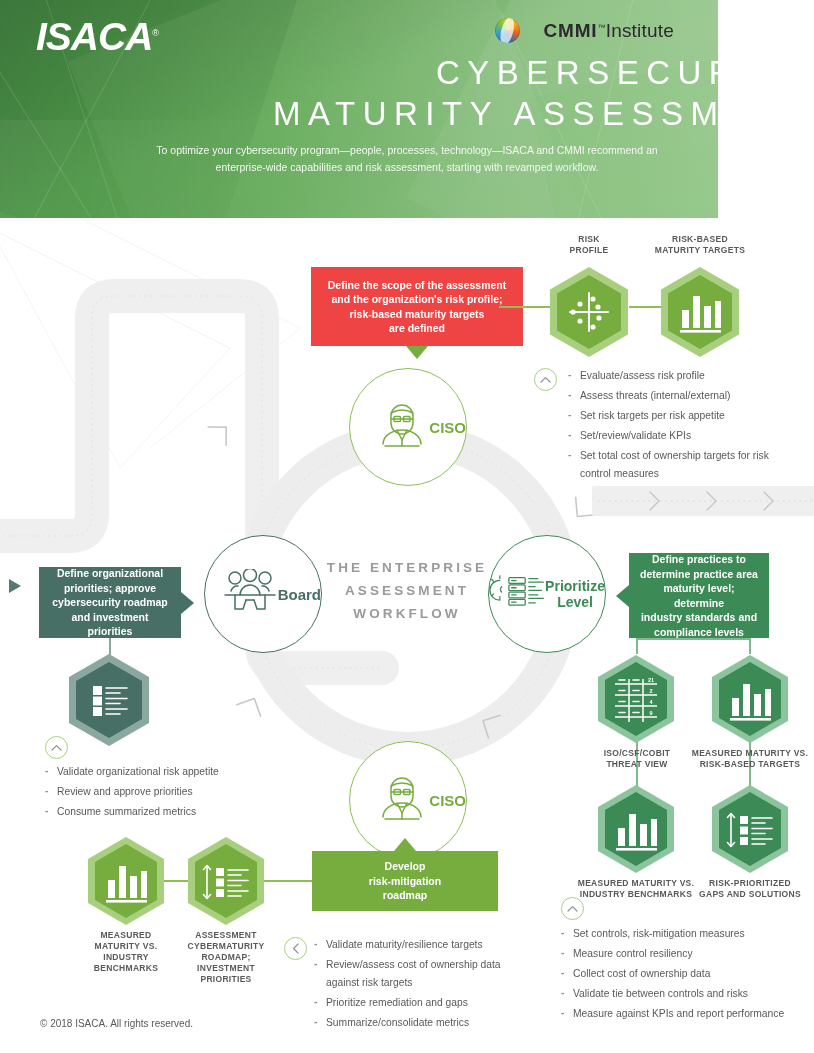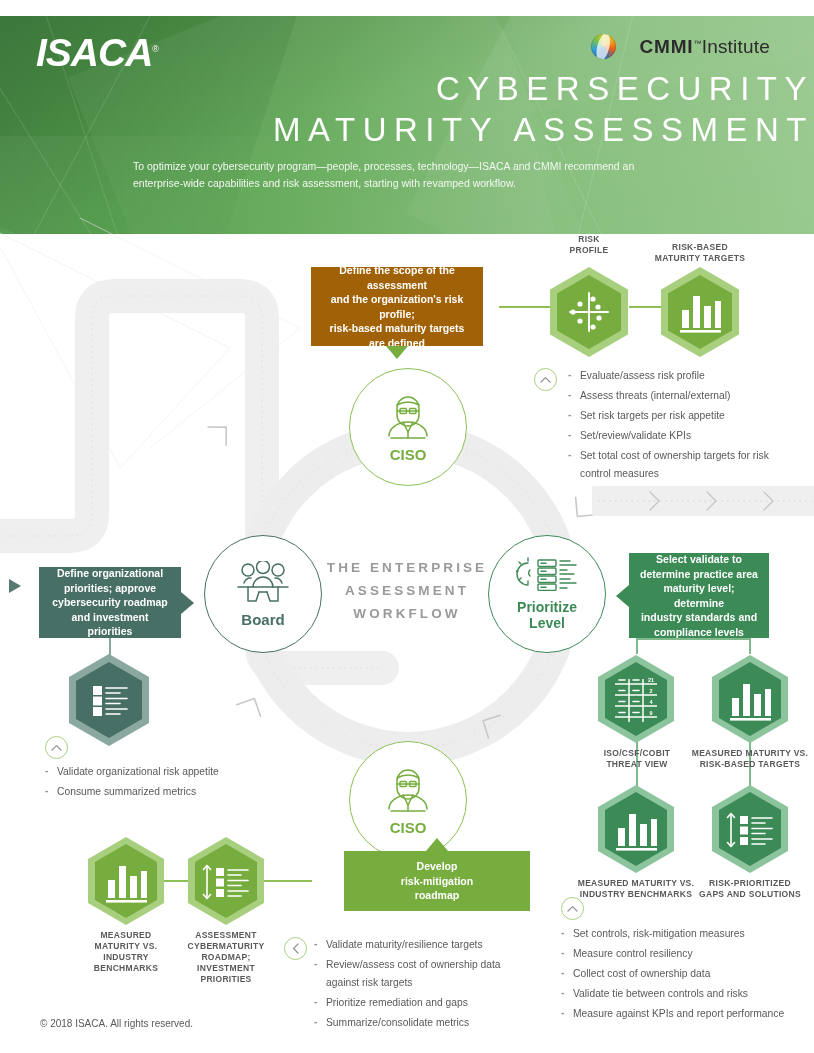--- a/index.html
+++ b/index.html
@@ -5,21 +5,21 @@
   * { box-sizing: border-box; margin:0; padding:0; }
   html,body { background:#ffffff; }
   body {
     width:814px; height:1053px; position:relative; overflow:hidden;
     font-family:"Liberation Sans", sans-serif;
     color:#58595b;
   }
 
   
   #header {
-    position:absolute; left:0; top:16px; width:814px; height:218px;
+    position:absolute; left:0; top:0; width:718px; height:218px;
     background:
       linear-gradient(118deg, rgba(255,255,255,.10) 0%, rgba(255,255,255,0) 38%),
       linear-gradient(160deg, rgba(0,0,0,.18) 0%, rgba(0,0,0,0) 45%),
       linear-gradient(105deg, #3f8a3a 0%, #4e9a45 18%, #69ad5e 42%, #86bd7c 68%, #9ac98f 100%);
     overflow:hidden;
     padding-left:47px;
   }
   .facet { position:absolute; pointer-events:none; }
   .f1 { left:-40px; top:-60px; width:300px; height:300px;
         background:linear-gradient(135deg, rgba(20,90,30,.30), rgba(20,90,30,0));
@@ -56,52 +56,52 @@
   #cmmi-text { font-size:19px; color:#2b2b2b; letter-spacing:.2px; white-space:nowrap; }
   #cmmi-text b { font-weight:bold; letter-spacing:.8px; }
   #cmmi-tm { font-size:8px; vertical-align:super; }
 
   #title {
     position:absolute; left:0; top:52px; width:814px; text-align:right;
     color:#ffffff; font-size:33px; letter-spacing:7.5px; line-height:41px;
     font-weight:300;
   }
   #subtitle {
-    position:absolute; left:133px; top:142px; width:548px; 
+    position:absolute; left:133px; top:142px; width:548px; text-align:center;
     color:#f2f8f0; font-size:10.5px; line-height:17px;
   }
 
   
   #bg-art { position:absolute; left:0; top:218px; width:814px; height:835px; }
 
   
   .callout { position:absolute; color:#ffffff; text-align:center;
              font-size:10.5px; line-height:14.5px; font-weight:bold;
              display:flex; align-items:center; justify-content:center; padding:6px 10px; }
   .callout .tip { position:absolute; width:0; height:0; }
 
-  #callout-scope { left:311px; top:267px; width:172px; height:79px; background:#a16207; }
+  #callout-scope { left:311px; top:267px; width:212px; height:79px; background:#ef4444; }
   #callout-scope .tip { left:50%; margin-left:-11px; bottom:-13px;
         border-left:11px solid transparent; border-right:11px solid transparent; border-top:13px solid #76ad3e; }
 
   #callout-board { left:39px; top:567px; width:142px; height:71px; background:#486f66; }
   #callout-board .tip { right:-13px; top:50%; margin-top:-11px;
         border-top:11px solid transparent; border-bottom:11px solid transparent; border-left:13px solid #486f66; }
 
   #callout-ops { left:629px; top:553px; width:140px; height:85px; background:#3c8a56; }
   #callout-ops .tip { left:-13px; top:50%; margin-top:-11px;
         border-top:11px solid transparent; border-bottom:11px solid transparent; border-right:13px solid #3c8a56; }
 
-  #callout-roadmap { left:312px; top:851px; width:186px; height:60px; background:#76ad3e;margin-left:32px; }
+  #callout-roadmap { left:312px; top:851px; width:186px; height:60px; background:#76ad3e; }
   #callout-roadmap .tip { left:50%; margin-left:-11px; top:-13px;
         border-left:11px solid transparent; border-right:11px solid transparent; border-bottom:13px solid #76ad3e; }
 
   
   .role { position:absolute; border-radius:50%; background:#ffffff;
-          display:flex; flex-direction:column; align-items:center; justify-content:center; }
+          display:flex; flex-direction:row; align-items:center; justify-content:flex-end; }
   .role .rlabel { font-weight:bold; font-size:15px; line-height:17px; text-align:center; }
 
   #role-ciso-top   { left:349px; top:368px;  width:118px; height:118px; border:1.4px solid #8dbf55; }
   #role-ciso-bot   { left:349px; top:741px;  width:118px; height:118px; border:1.4px solid #8dbf55; }
   #role-ciso-top .rlabel, #role-ciso-bot .rlabel { color:#76ad3e; }
   #role-board      { left:204px; top:535px;  width:118px; height:118px; border:1.4px solid #486f66; }
   #role-board .rlabel { color:#486f66; }
   #role-ops        { left:488px; top:535px;  width:118px; height:118px; border:1.4px solid #3c8a56; }
   #role-ops .rlabel { color:#3c8a56; font-size:14px; line-height:16px; }
 
@@ -248,21 +248,21 @@
     <polygon points="41,9 73,27.5 73,64.5 41,83 9,64.5 9,27.5" fill="#76ad3e"></polygon>
     <g fill="#ffffff">
       <rect x="23" y="44" width="7" height="18"></rect>
       <rect x="34" y="30" width="7" height="32"></rect>
       <rect x="45" y="40" width="7" height="22"></rect>
       <rect x="56" y="35" width="6" height="27"></rect>
       <rect x="21" y="64" width="41" height="2.6"></rect>
     </g>
   </svg>
 </div>
-<div class="hexlabel" style="left:640px; top:242px; width:120px;">
+<div class="hexlabel" style="left:640px; top:234px; width:120px;">
   <div>RISK-BASED</div>
   <div>MATURITY TARGETS</div>
 </div>
 
 <div class="role" id="role-ciso-top">
   <svg width="54" height="54" viewBox="0 0 54 54">
     <g fill="none" stroke="#76ad3e" stroke-width="1.5" stroke-linecap="round" stroke-linejoin="round">
       <path d="M16,16 a11,11 0 0 1 22,0 v7 a11,11 0 0 1 -22,0 z"></path>
       <path d="M16,13 q11,-6 22,0"></path>
       <line x1="16" y1="19" x2="38" y2="19"></line>
@@ -347,20 +347,21 @@
   </svg>
 </div>
 
 <div class="chev" style="left:45px; top:736px;">
   <svg width="11" height="8" viewBox="0 0 11 8">
       <path d="M1,6 L5.5,1.6 L10,6" fill="none" stroke="#8f9193" stroke-width="1.2" stroke-linecap="round" stroke-linejoin="round"></path>
     </svg>
 </div>
 <ul class="bullets" id="bullets-board" style="left:43px; top:763px; width:250px;">
   <li>Validate organizational risk appetite</li>
+  <li>Review and approve priorities</li>
   <li>Consume summarized metrics</li>
 </ul>
 
 <div class="role" id="role-ops">
   <svg width="62" height="40" viewBox="0 0 62 40" style="margin-bottom:2px;">
     <g fill="none" stroke="#3c8a56" stroke-width="1.4" stroke-linecap="round" stroke-linejoin="round">
       <path d="M12,6 a11,11 0 1 0 0,22"></path>
       <path d="M12,4 l0,-3 M5,7 l-2,-2 M2,14 l-3,0 M5,21 l-2,2 M12,24 l0,3"></path>
       <path d="M14,13 a4,4 0 0 0 0,6"></path>
       <rect x="22" y="3" width="18" height="6.4" rx="1"></rect>
@@ -381,21 +382,21 @@
     </g>
   </svg>
   <div class="rlabel">
     <div>Prioritize</div>
     <div>Level</div>
   </div>
 </div>
 
 <div class="callout" id="callout-ops">
   <div>
-    <div>Select validate to</div>
+    <div>Define practices to</div>
     <div>determine practice area</div>
     <div>maturity level; determine</div>
     <div>industry standards and</div>
     <div>compliance levels</div>
   </div>
   <span class="tip"></span>
 </div>
 <div class="conn-g" style="left:636px; top:638px; width:1.5px; height:16px;"></div>
 <div class="conn-g" style="left:749px; top:638px; width:1.5px; height:16px;"></div>
 <div class="conn-g" style="left:636px; top:638px; width:115px; height:1.5px;"></div>

